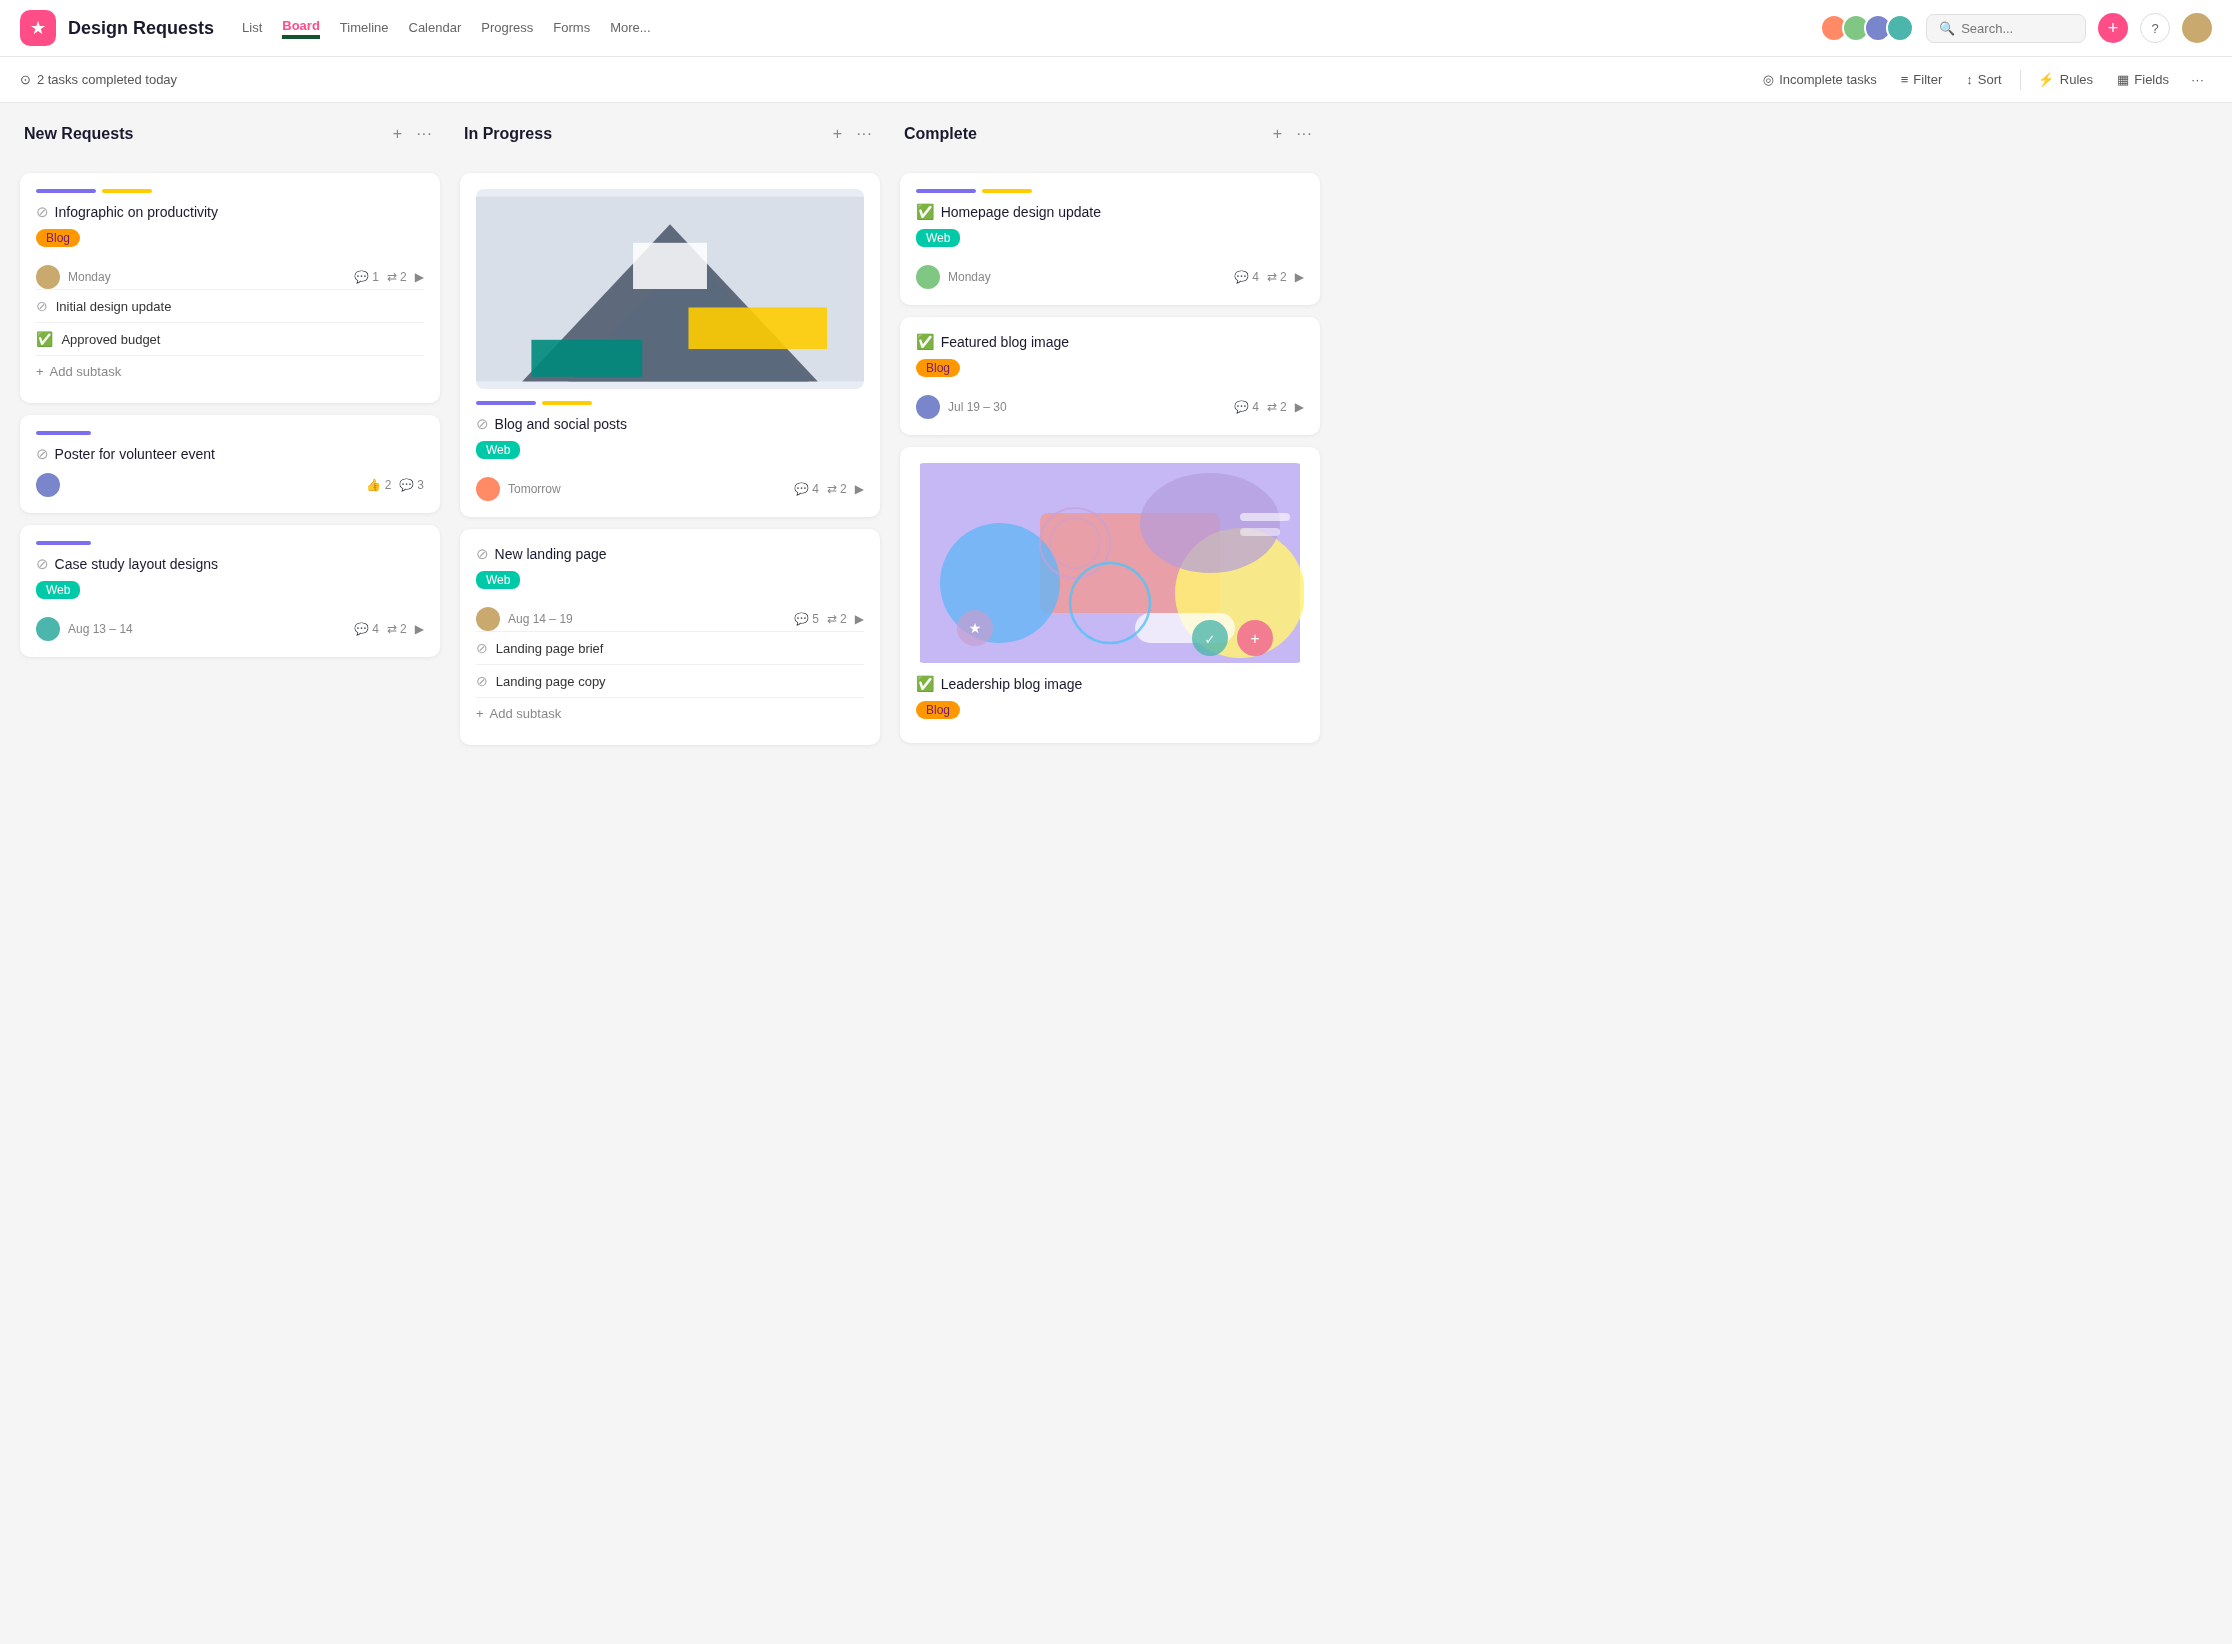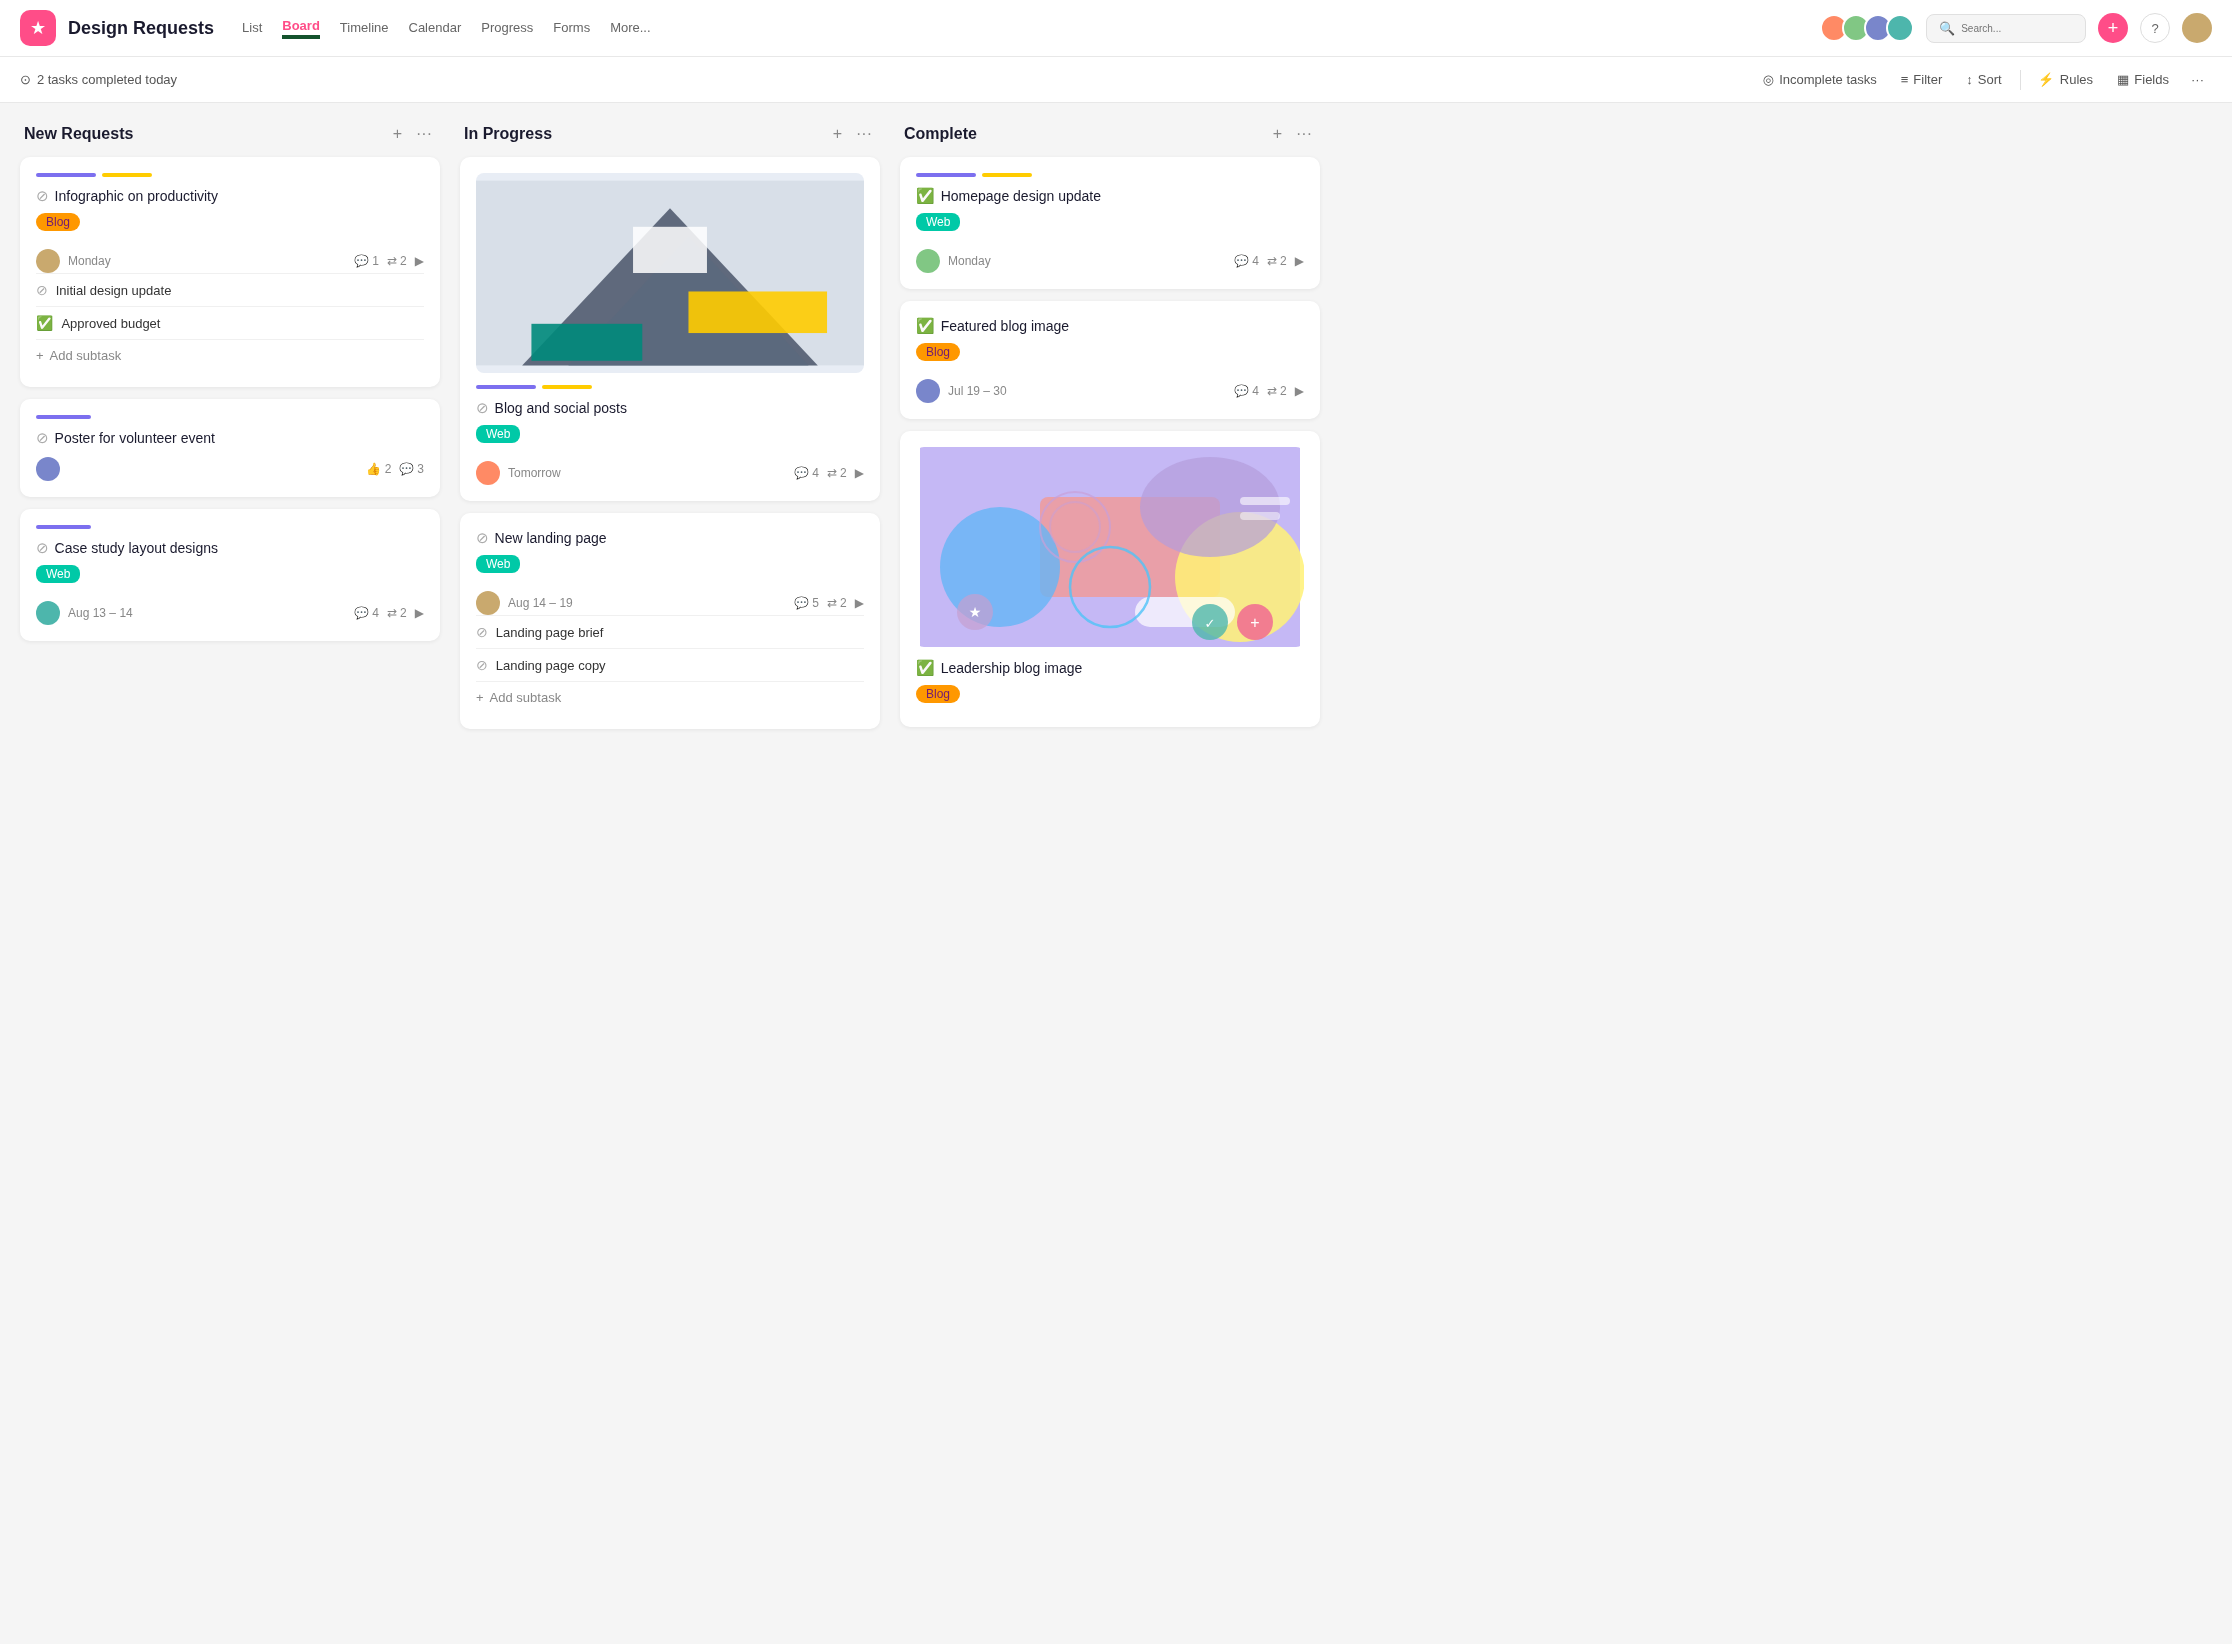--- a/index.html
+++ b/index.html
@@ -23,21 +23,21 @@
     .header-right { margin-left: auto; display: flex; align-items: center; gap: 12px; }
     .avatar-group { display: flex; }
     .avatar { width: 28px; height: 28px; border-radius: 50%; border: 2px solid #fff; margin-left: -6px; overflow: hidden; background: #ccc; }
     .avatar:first-child { margin-left: 0; }
     .search-box {
       display: flex; align-items: center; gap: 6px;
       background: #f5f5f5; border: 1px solid #e0e0e0; border-radius: 8px;
       padding: 6px 12px; width: 160px;
     }
     .search-icon { color: #999; font-size: 13px; }
-    .search-input { border: none; background: transparent; outline: none; font-size: 10px; color: #0c4a6e; width: 100%; }
+    .search-input { border: none; background: transparent; outline: none; font-size: 13px; color: #0c4a6e; width: 100%; }
     .btn-add { width: 30px; height: 30px; background: #ff4d88; border-radius: 50%; display: flex; align-items: center; justify-content: center; color: #fff; font-size: 18px; cursor: pointer; }
     .btn-help { width: 30px; height: 30px; border-radius: 50%; border: 1px solid #ddd; display: flex; align-items: center; justify-content: center; color: #666; font-size: 13px; cursor: pointer; }
     .btn-avatar { width: 30px; height: 30px; border-radius: 50%; background: #c9a96e; }
 
     
     .toolbar {
       display: flex; align-items: center; gap: 4px;
       padding: 10px 20px; background: #fff;
       border-bottom: 1px solid #e8e8e8;
     }
@@ -49,21 +49,21 @@
       font-size: 13px; color: #555; cursor: pointer;
     }
     .toolbar-divider { width: 1px; height: 20px; background: #e0e0e0; margin: 0 4px; }
     .toolbar-more { padding: 5px 8px; }
 
     
     .board { display: flex; gap: 20px; padding: 20px; overflow-x: auto; align-items: flex-start; min-height: calc(100vh - 120px); }
 
     
     .column { width: 420px; flex-shrink: 0; }
-    .column-header { display: flex; align-items: center; gap: 8px; padding: 0 4px 12px 4px; }
+    .column-header { display: flex; align-items: center; gap: 8px; padding: 0 4px 28px 4px; }
     .column-title { font-size: 16px; font-weight: 600; color: #1a1a2e; flex: 1; }
     .column-actions { display: flex; gap: 6px; align-items: center; }
     .col-btn { background: transparent; border: none; cursor: pointer; color: #888; font-size: 16px; padding: 2px 4px; border-radius: 4px; }
 
     
     .card {
       background: #fff; border-radius: 10px; padding: 16px;
       margin-bottom: 12px; box-shadow: 0 1px 4px rgba(0,0,0,0.07);
     }
     .card-color-bars { display: flex; gap: 6px; margin-bottom: 10px; }

